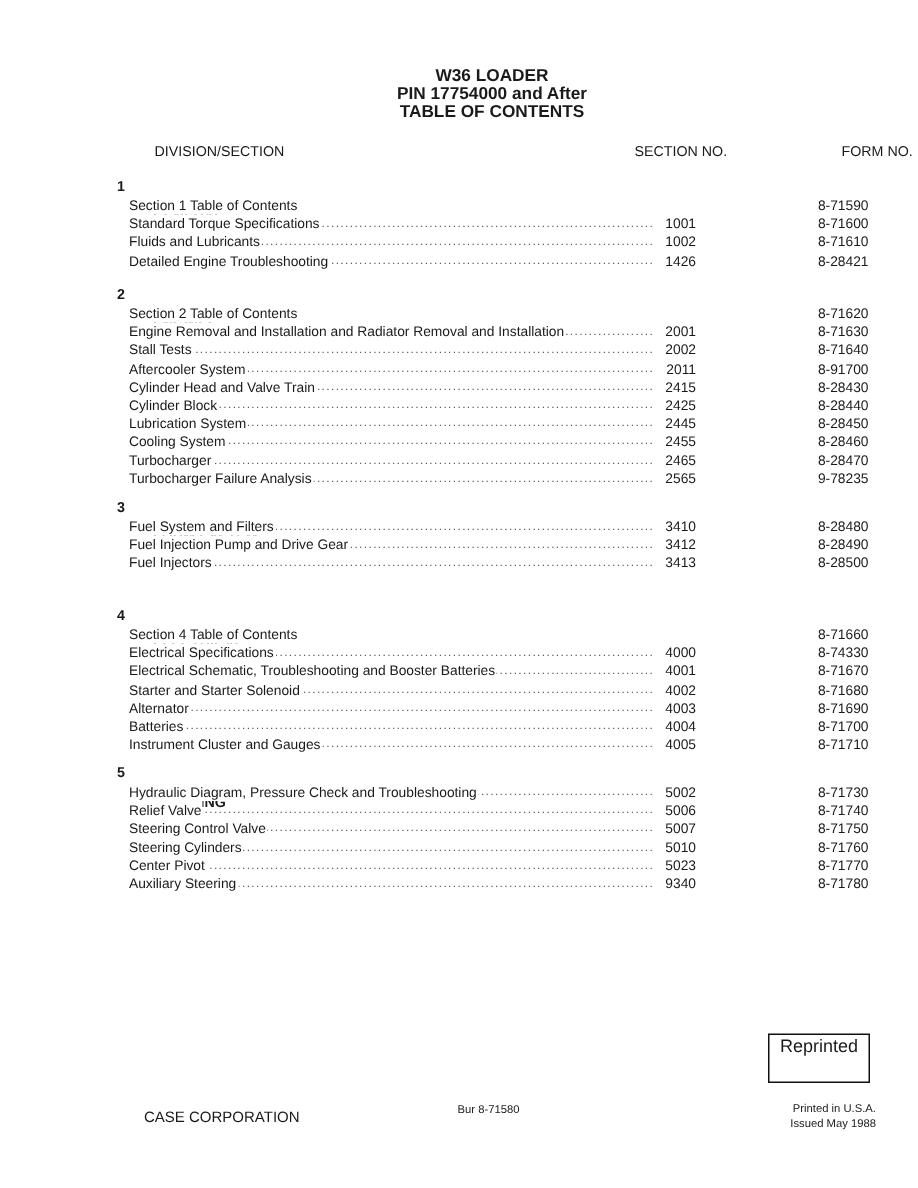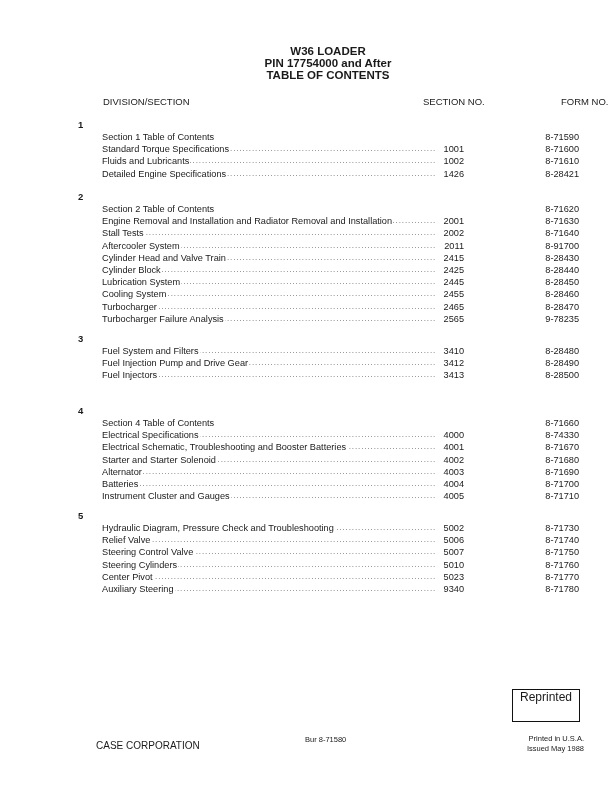--- a/index.html
+++ b/index.html
@@ -18,21 +18,21 @@
 
   .division { position: absolute; left: 0; width: 612px; }
   .div-num {
     position: absolute; left: 78px; top: 0; font-weight: bold; font-size: 9.5px; line-height: 12px;
   }
   .div-title {
     position: absolute; left: 102px; top: 0; font-weight: bold; font-size: 9.5px; line-height: 12px; margin-top: 20px;
   }
   .rows { position: absolute; left: 0; top: 12px; width: 612px; }
   .row { position: relative; height: 12.2px; font-size: 9.2px; line-height: 12.2px; }
-  .row .label { position: absolute; left: 102px; white-space: nowrap; background: #fff; padding-right: 1px; z-index: 2; }
+  .row .label { position: absolute; left: 86px; white-space: nowrap; background: #fff; padding-right: 1px; z-index: 2; }
   .row .dots {
     position: absolute; left: 102px; width: 334px; top: 0; overflow: hidden;
     white-space: nowrap; color: #555; font-size: 8px; letter-spacing: 0.9px; z-index: 1;
   }
   .row .secno { position: absolute; left: 438px; width: 25px; text-align: right; background: #fff; z-index: 2; padding-left: 1px; }
   .row .formno { position: absolute; left: 518px; width: 61px; text-align: right; }
 
   .reprinted {
     position: absolute; left: 512px; top: 689px; width: 68px; height: 33px;
     border: 1.5px solid #111; box-sizing: border-box;
@@ -70,21 +70,21 @@
           <span class="secno">1001</span>
           <span class="formno">8-71600</span>
         </div>
         <div class="row">
           <span class="label">Fluids and Lubricants</span>
           <span class="dots">..........................................................................................................................................</span>
           <span class="secno">1002</span>
           <span class="formno">8-71610</span>
         </div>
         <div class="row">
-          <span class="label">Detailed Engine Specifications</span>
+          <span class="label">Detailed Engine Troubleshooting</span>
           <span class="dots">..........................................................................................................................................</span>
           <span class="secno">1426</span>
           <span class="formno">8-28421</span>
         </div>
       </div>
     </div>
     <div class="division" style="top: 191px;">
       <span class="div-num">2</span>
       <span class="div-title">ENGINES</span>
       <div class="rows">

